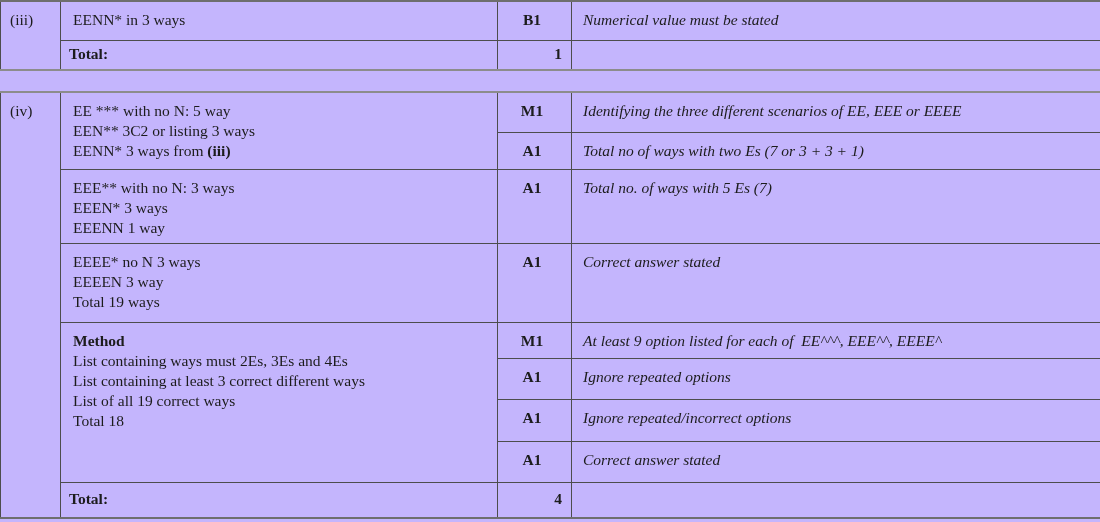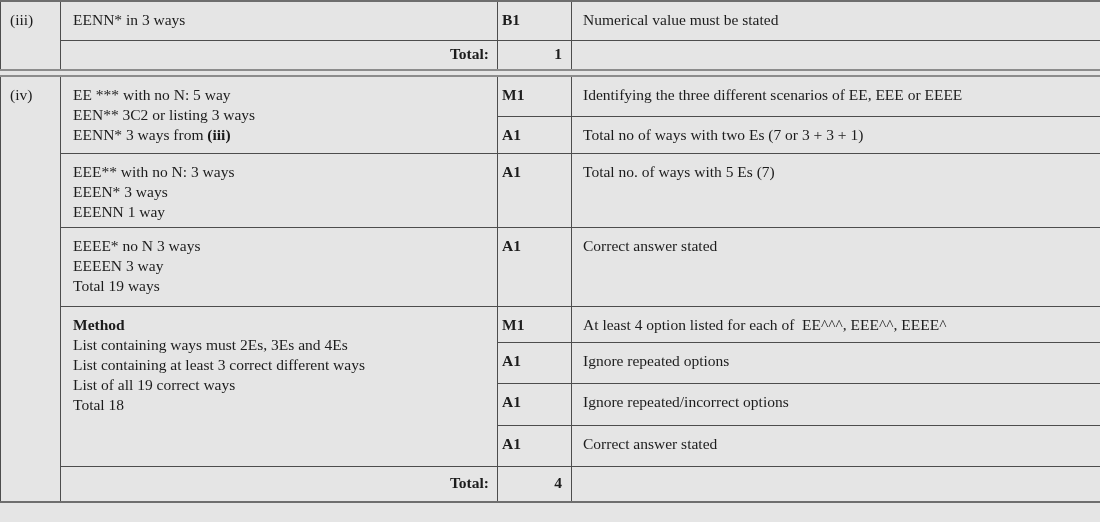--- a/index.html
+++ b/index.html
@@ -3,40 +3,40 @@
 <meta charset="utf-8">
 <style>
   html, body {
     margin: 0;
     padding: 0;
     background: #ffffff;
   }
   .sheet {
     width: 1100px;
     height: 522px;
-    background: #e5e5e5;
+    background: #c4b5fd;
     overflow: hidden;
     font-family: "Liberation Serif", "DejaVu Serif", serif;
     font-size: 15.5px;
     color: #1c1c1c;
     box-sizing: border-box;
   }
   table.ms-table {
     border-collapse: collapse;
     table-layout: fixed;
     width: 1100px;
   }
   table.ms-top {
     border-top: 2px solid #6e6e6e;
     border-left: 1px solid #565656;
     border-right: 1px solid #565656;
     border-bottom: 2px solid #8c8c8c;
   }
   table.ms-bottom {
-    margin-top: 4px;
+    margin-top: 20px;
     border-top: 2px solid #8c8c8c;
     border-left: 1px solid #565656;
     border-right: 1px solid #565656;
     border-bottom: 2px solid #6e6e6e;
   }
   td {
     border: 1px solid #4d4d4d;
     vertical-align: top;
     padding: 0;
     overflow: hidden;
@@ -46,30 +46,30 @@
     vertical-align: top;
   }
   td.ans {
     padding: 8px 8px 4px 12px;
   }
   .ans-line {
     line-height: 20px;
     white-space: pre-wrap;
   }
   td.mark {
-    text-align: left;
+    text-align: center;
     padding: 9px 9px 0 4px;
     font-weight: bold;
   }
   td.guid {
     padding: 9px 8px 0 11px;
     white-space: pre-wrap;
+    font-style: italic;
   }
   td.total-cell {
-    text-align: right;
     vertical-align: middle;
     font-weight: bold;
     padding: 0 8px 2px 8px;
   }
   td.total-mark {
     text-align: right;
     vertical-align: middle;
     font-weight: bold;
     padding: 0 9px 2px 4px;
   }
@@ -150,21 +150,21 @@
 
     <tr style="height:36px">
       <td class="ans" rowspan="4">
         <div class="ans-line bold">Method</div>
         <div class="ans-line">List containing ways must 2Es, 3Es and 4Es</div>
         <div class="ans-line">List containing at least 3 correct different ways</div>
         <div class="ans-line">List of all 19 correct ways</div>
         <div class="ans-line">Total 18</div>
       </td>
       <td class="mark">M1</td>
-      <td class="guid">At least 4 option listed for each of  EE^^^, EEE^^, EEEE^</td>
+      <td class="guid">At least 9 option listed for each of  EE^^^, EEE^^, EEEE^</td>
     </tr>
     <tr style="height:41px">
       <td class="mark">A1</td>
       <td class="guid">Ignore repeated options</td>
     </tr>
     <tr style="height:42px">
       <td class="mark">A1</td>
       <td class="guid">Ignore repeated/incorrect options</td>
     </tr>
     <tr style="height:41px">

